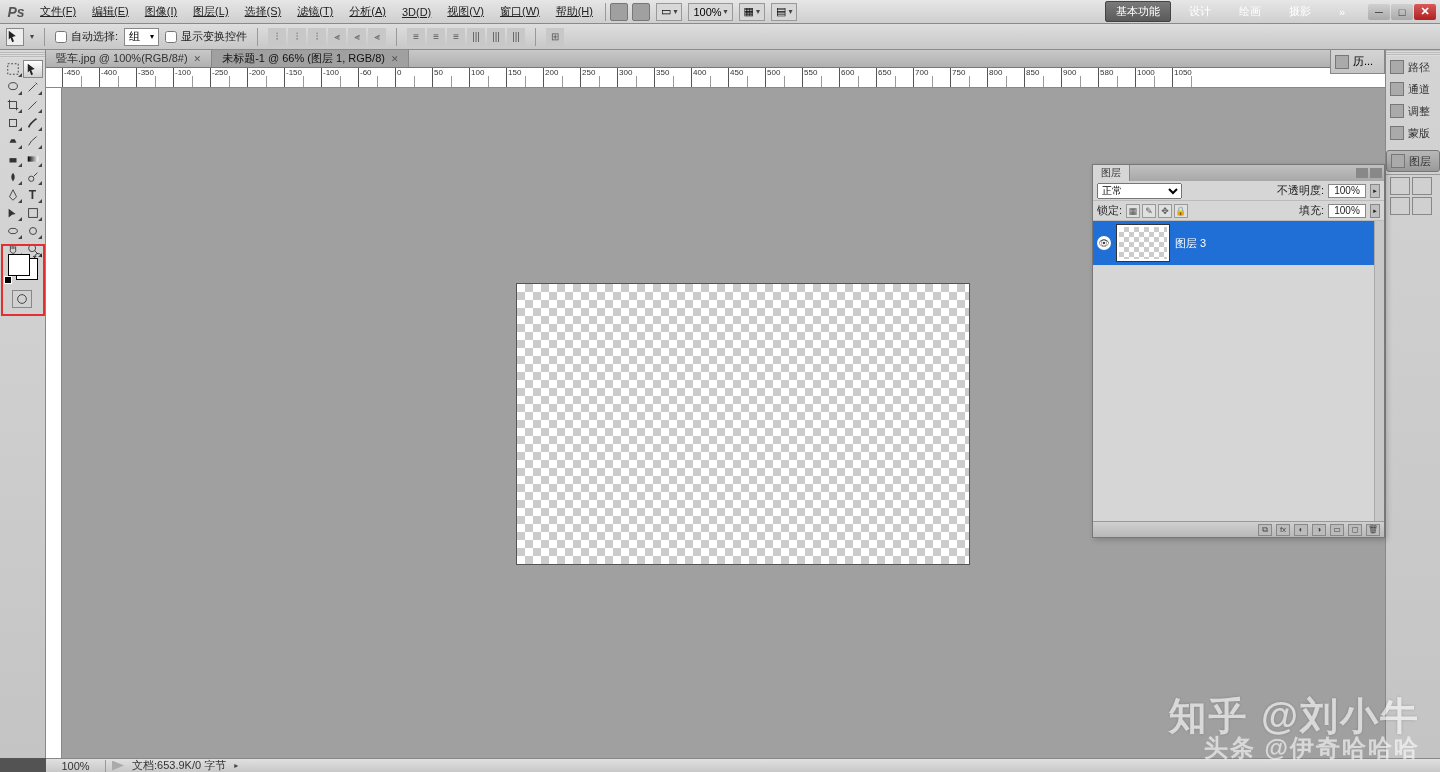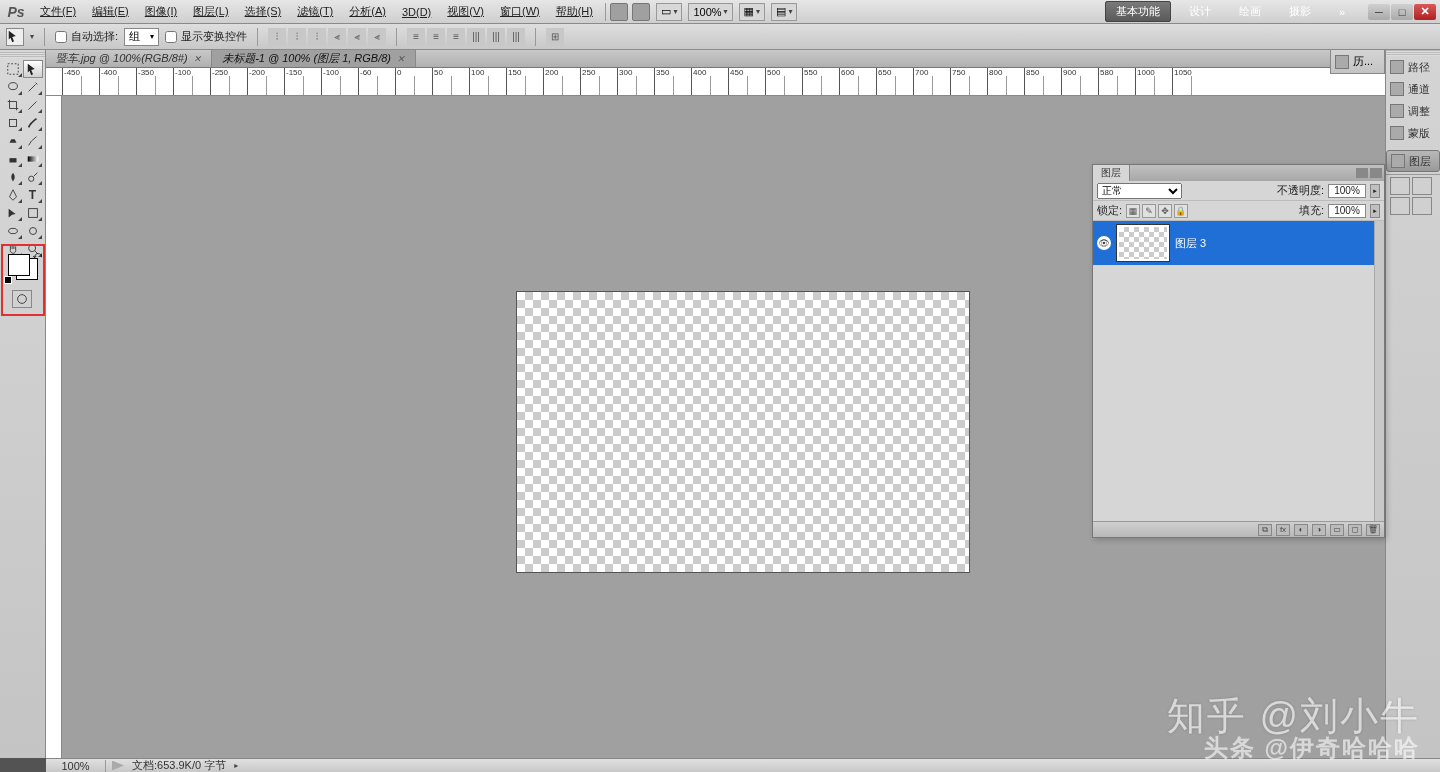--- a/index.html
+++ b/index.html
@@ -38,25 +38,25 @@
 .tb-grid { display: grid; grid-template-columns: 20px 20px; gap: 0; margin-top: 2px; }
 .tb-tool { width: 20px; height: 18px; display: flex; align-items: center; justify-content: center; color: #333; position: relative; }
 .tb-tool.active { background: linear-gradient(#fff,#d0d0d0); border: 1px solid #888; }
 .tb-tri::after { content: ""; position: absolute; right: 1px; bottom: 1px; border: 2px solid transparent; border-right-color: #444; border-bottom-color: #444; width: 0; height: 0; }
 .red-box { position: absolute; left: 1px; top: 194px; width: 44px; height: 72px; border: 2px solid #e03030; pointer-events: none; }
 .fgcolor { position: absolute; left: 2px; top: 2px; width: 22px; height: 22px; background: #fff; border: 1px solid #000; }
 .bgcolor { position: absolute; right: 2px; bottom: 2px; width: 22px; height: 22px; background: #fff; border: 1px solid #000; }
 .tb-quickmask { width: 20px; height: 18px; border: 1px solid #888; margin-top: 4px; display:flex; align-items:center; justify-content:center; }
 
 .docarea { flex: 1; position: relative; background: #a0a0a0; display: flex; flex-direction: column; }
-.tabrow { height: 18px; background: linear-gradient(#c8c8c8,#b0b0b0); display: flex; border-bottom: 1px solid #777; font-style: italic; }
+.tabrow { height: 18px; background: linear-gradient(#c8c8c8,#b0b0b0); display: flex; border-bottom: 1px solid #777; }
 .doctab { padding: 0 10px; display: flex; align-items: center; gap: 6px; border-right: 1px solid #888; color: #333; font-size: 10px; }
 .doctab.active { background: #a0a0a0; color: #111; }
 .doctab .x { color: #555; font-size: 9px; }
-.ruler-h { height: 28px; background: #fff; position: relative; overflow: hidden; border-bottom: 1px solid #888; }
+.ruler-h { height: 20px; background: #fff; position: relative; overflow: hidden; border-bottom: 1px solid #888; }
 .ruler-h .ticks { position: absolute; left: 16px; right: 0; top: 0; bottom: 0; display: flex; }
 .ruler-h .tick { width: 37px; border-left: 1px solid #555; font-size: 8px; color: #333; padding-left: 1px; position: relative; }
 .ruler-h .tick::after{content:"";position:absolute;left:18px;top:8px;bottom:0;border-left:1px solid #999;}
 .canvaswrap { flex: 1; position: relative; overflow: hidden; }
 .ruler-v { position: absolute; left: 0; top: 0; bottom: 0; width: 16px; background: #fff; border-right: 1px solid #888; overflow:hidden;}
 .ruler-v .vtick { height: 37px; border-top: 1px solid #555; font-size: 8px; color: #333; writing-mode: vertical-rl; padding-top: 1px; }
 .canvas { position: absolute; left: 16px; top: 0; right: 0; bottom: 0; background: #a0a0a0; }
 .artboard { position: absolute; left: 455px; top: 196px; width: 452px; height: 280px; background-image: linear-gradient(45deg, #ccc 25%, transparent 25%), linear-gradient(-45deg, #ccc 25%, transparent 25%), linear-gradient(45deg, transparent 75%, #ccc 75%), linear-gradient(-45deg, transparent 75%, #ccc 75%); background-size: 16px 16px; background-position: 0 0, 0 8px, 8px -8px, -8px 0px; background-color: #fff; box-shadow: 0 0 0 1px #555; }
 
 .rightstack { width: 55px; background: linear-gradient(#d4d4d4,#c4c4c4); border-left: 1px solid #888; display: flex; flex-direction: column; align-items: stretch; }
@@ -86,21 +86,21 @@
 .lp-thumb { width: 52px; height: 36px; background-image: linear-gradient(45deg,#ccc 25%,transparent 25%),linear-gradient(-45deg,#ccc 25%,transparent 25%),linear-gradient(45deg,transparent 75%,#ccc 75%),linear-gradient(-45deg,transparent 75%,#ccc 75%); background-size: 10px 10px; background-position: 0 0,0 5px,5px -5px,-5px 0; background-color: #fff; border: 2px solid #fff; outline: 1px solid #333;}
 .lp-scroll { position:absolute; right:0; top:0; bottom:0; width:10px; background:#c8c8c8; border-left:1px solid #aaa;}
 .lp-footer { height: 16px; background: linear-gradient(#d0d0d0,#b8b8b8); display: flex; justify-content: flex-end; align-items: center; gap: 4px; padding: 0 4px; border-top: 1px solid #999;}
 .lp-footer span { width: 14px; height: 12px; background: #bbb; border: 1px solid #888; font-size:8px; display:flex; align-items:center; justify-content:center; color:#444;}
 
 .statusbar { position: absolute; left: 46px; right: 0; bottom: 0; height: 14px; background: linear-gradient(#e0e0e0,#c8c8c8); border-top: 1px solid #888; display: flex; align-items: center; font-size: 10px; color: #333; }
 .sb-zoom { width: 60px; text-align: center; border-right: 1px solid #999; }
 .sb-info { padding: 0 8px; }
 .sb-play { width:12px; height:10px; margin-left:6px; background:#aaa; clip-path: polygon(0 0,100% 50%,0 100%);}
 
-.watermark { position: absolute; right: 20px; bottom: 30px; color: #fff; opacity: .6; font-size: 38px; font-weight: normal; letter-spacing: 2px; text-shadow: 0 0 3px rgba(0,0,0,.3);}
+.watermark { position: absolute; right: 20px; bottom: 30px; color: #fff; opacity: .6; font-size: 38px; font-weight: bold; letter-spacing: 2px; text-shadow: 0 0 3px rgba(0,0,0,.3);}
 .watermark2 { position:absolute; right:20px; bottom:8px; color:#fff; opacity:.6; font-size:24px; font-weight:bold; letter-spacing:2px;}
 
 svg.ic { width: 14px; height: 14px; }
 </style>
 </head>
 <body>
 
 <div class="menubar">
   <div class="logo">Ps</div>
   <div class="menuitem">文件(F)</div>
@@ -318,21 +318,21 @@
     </div>
   </div>
 
   <div class="docarea">
     <div class="tabrow">
       <div class="doctab">
           <span>暨车.jpg @ 100%(RGB/8#)</span>
           <span class="x">✕</span>
         </div>
       <div class="doctab active">
-          <span>未标题-1 @ 100% (图层 1, RGB/8)</span>
+          <span>未标题-1 @ 66% (图层 1, RGB/8)</span>
           <span class="x">✕</span>
         </div>
     </div>
     <div class="ruler-h">
       <div class="ticks" id="hticks">
           <div class="tick">-450</div>
           <div class="tick">-400</div>
           <div class="tick">-350</div>
           <div class="tick">-100</div>
           <div class="tick">-250</div>

